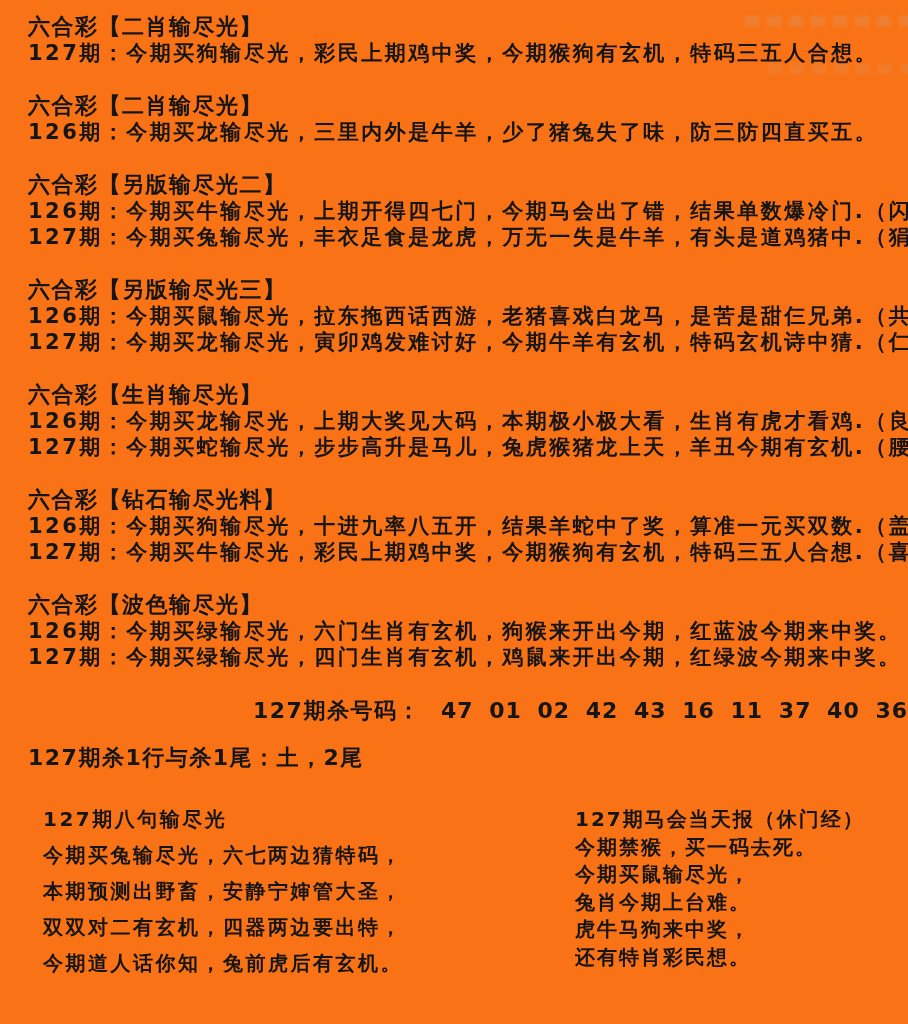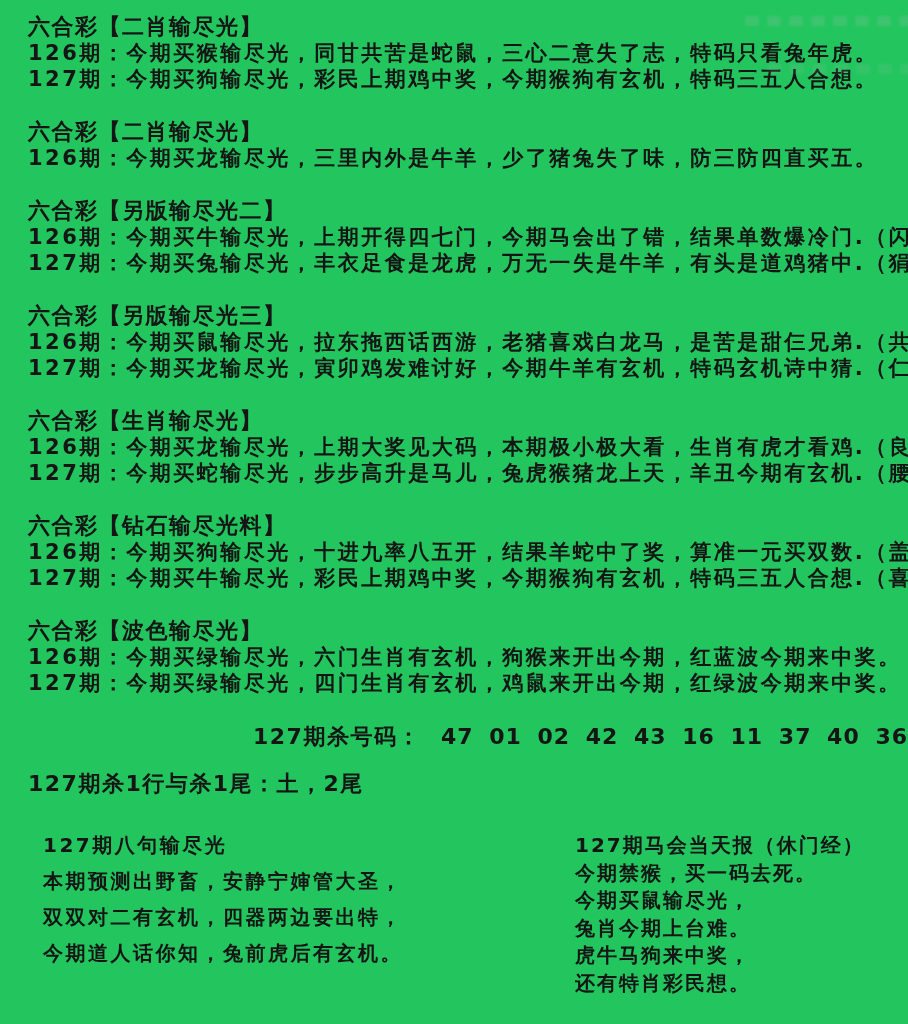--- a/index.html
+++ b/index.html
@@ -1,20 +1,20 @@
 <!DOCTYPE html>
 <html><head>
 <meta charset="utf-8">
 <style>
   html, body { margin: 0; padding: 0; background: #ffffff; }
   .page {
     position: relative;
     width: 908px;
     height: 1024px;
-    background: #22c55e;
+    background: #f97316;
     overflow: hidden;
     box-sizing: border-box;
     padding: 14px 0 0 28px;
     font-family: "DejaVu Sans", sans-serif;
     font-weight: 700;
     color: #151515;
   }
   .section { margin: 0 0 27px 0; }
   .section-title {
     font-size: 22px;
@@ -76,21 +76,20 @@
 </head>
 <body>
 
 <div class="page">
 
   <div class="smudge smudge-1"></div>
   <div class="smudge smudge-2"></div>
 
   <div class="section">
     <div class="section-title">六合彩【二肖输尽光】</div>
-    <div class="pline">126期：今期买猴输尽光，同甘共苦是蛇鼠，三心二意失了志，特码只看兔年虎。</div>
     <div class="pline">127期：今期买狗输尽光，彩民上期鸡中奖，今期猴狗有玄机，特码三五人合想。</div>
   </div>
 
   <div class="section">
     <div class="section-title">六合彩【二肖输尽光】</div>
     <div class="pline">126期：今期买龙输尽光，三里内外是牛羊，少了猪兔失了味，防三防四直买五。</div>
   </div>
 
   <div class="section">
     <div class="section-title">六合彩【另版输尽光二】</div>
@@ -127,20 +126,21 @@
   </div>
 
   <div class="kill-tail-line">
     <span>127期杀1行与杀1尾：</span><span>土，2尾</span>
   </div>
 
   <div class="bottom">
 
     <div class="left-block">
       <div>127期八句输尽光</div>
+      <div>今期买兔输尽光，六七两边猜特码，</div>
       <div>本期预测出野畜，安静宁婶管大圣，</div>
       <div>双双对二有玄机，四器两边要出特，</div>
       <div>今期道人话你知，兔前虎后有玄机。</div>
     </div>
 
     <div class="right-block">
       <div>127期马会当天报（休门经）</div>
       <div>今期禁猴，买一码去死。</div>
       <div>今期买鼠输尽光，</div>
       <div>兔肖今期上台难。</div>

